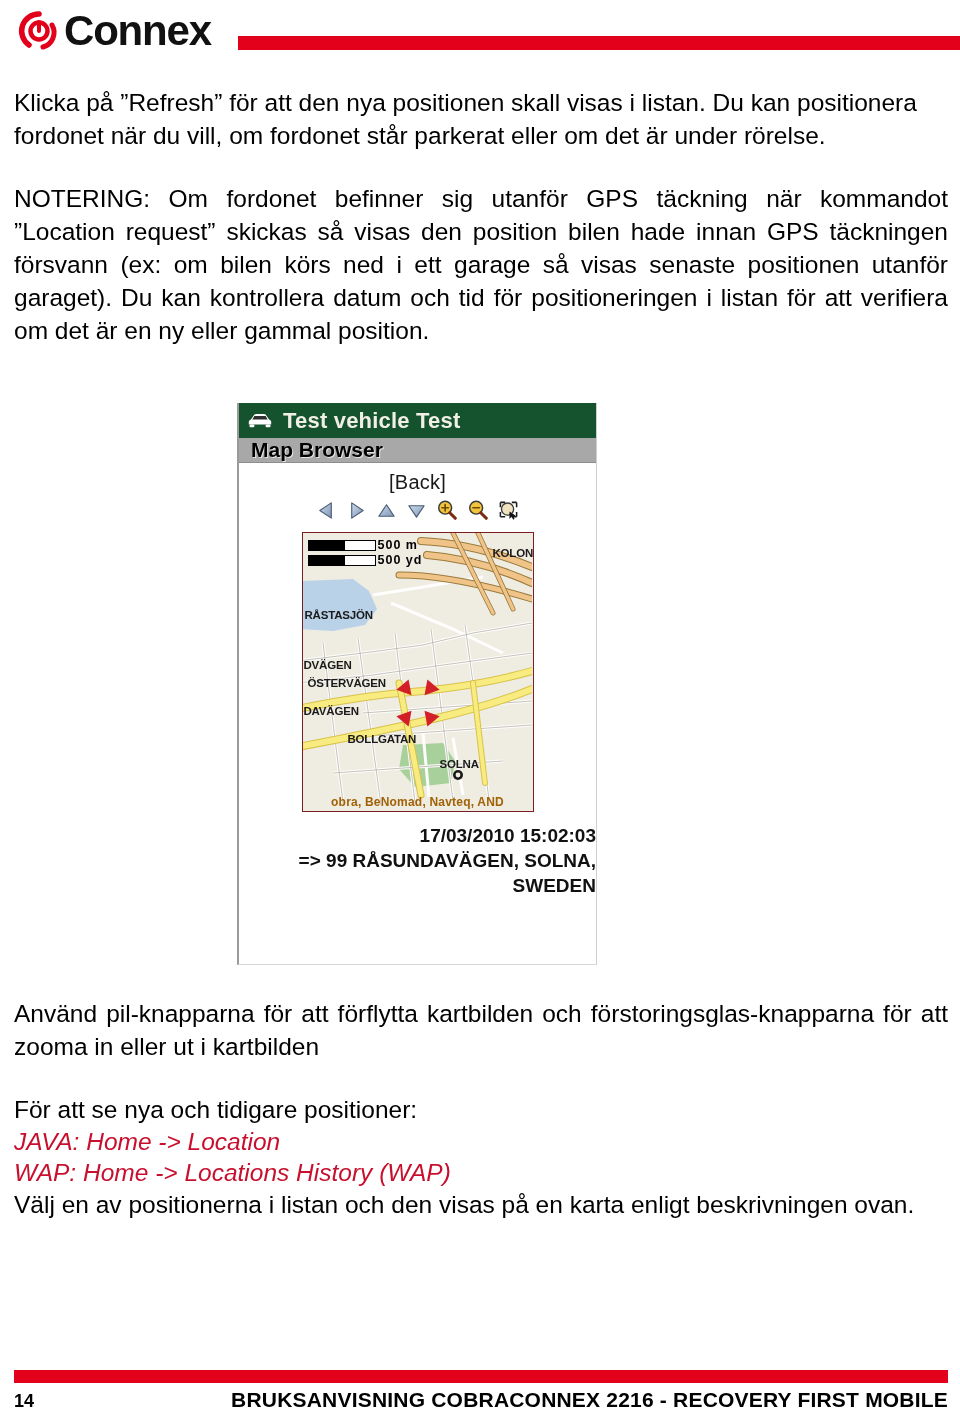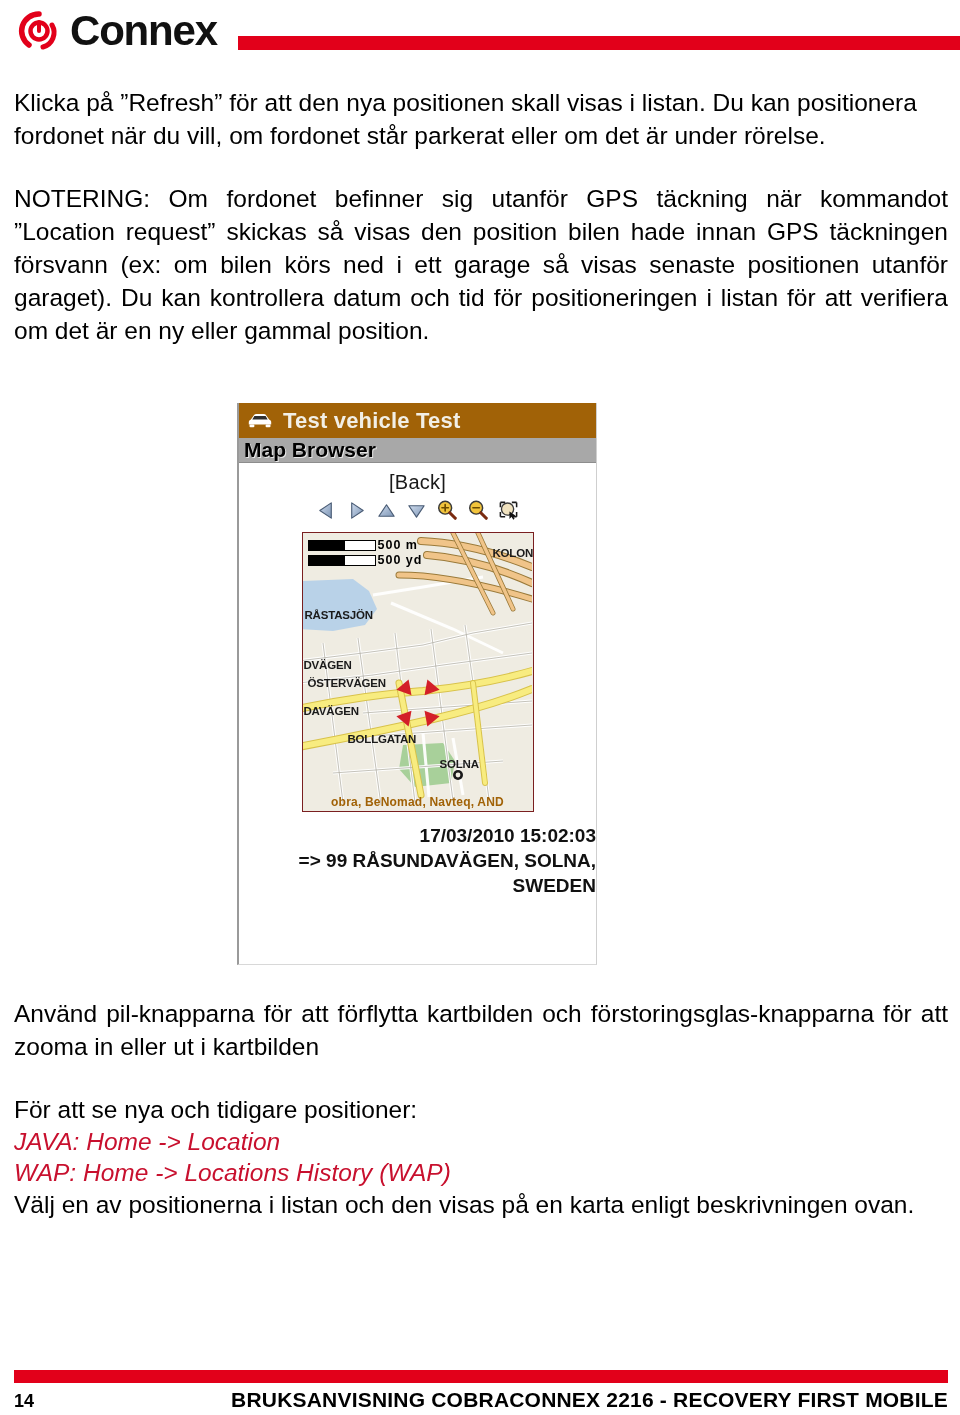--- a/index.html
+++ b/index.html
@@ -10,21 +10,21 @@
     font-family: "Liberation Sans", sans-serif;
     color: #000000;
     overflow: hidden;
   }
   .page { position: relative; width: 960px; height: 1415px; }
 
   
   .header { position: absolute; left: 0; top: 0; width: 960px; height: 72px; }
   .logo-wrap {
     position: absolute; left: 14px; top: 6px;
-    display: flex; align-items: center; gap: 6px;
+    display: flex; align-items: center; 
   }
   .logo-mark { width: 50px; height: 50px; display: block; }
   .logo-word {
     font-size: 42px; font-weight: 700; letter-spacing: -1.2px;
     color: #111; line-height: 1;
     font-family: "Liberation Sans", sans-serif;
   }
   .header-rule {
     position: absolute; left: 238px; top: 36px;
     width: 722px; height: 14px; background: #e2001a;
@@ -47,32 +47,32 @@
   .shot {
     width: 100%; height: 100%;
     background: #ffffff;
     border-left: 2px solid #9a9a9a;
     border-right: 1px solid #cfcfcf;
     border-bottom: 1px solid #d8d8d8;
     position: relative;
     overflow: hidden;
   }
   .shot-titlebar {
-    height: 35px; background: #a16207;
+    height: 35px; background: #14532d;
     display: flex; align-items: center; gap: 9px;
     padding-left: 7px;
   }
   .car-icon { width: 28px; height: 18px; flex: none; }
   .shot-title {
     color: #f2efe6; font-size: 22px; font-weight: 700;
     letter-spacing: 0.2px; white-space: nowrap;
   }
   .shot-subbar {
     height: 25px; background: #a8a8a8;
-    display: flex; align-items: center; padding-left: 5px;
+    display: flex; align-items: center; padding-left: 12px;
     border-bottom: 1px solid #8d8d8d;
   }
   .shot-subtitle {
     color: #000; font-size: 21px; font-weight: 700;
     text-shadow: 1px 1px 0 #e6e6e6;
   }
   .shot-back {
     text-align: center; font-size: 20px; color: #1a1a1a;
     margin-top: 8px; font-weight: 400; letter-spacing: .2px;
   }

